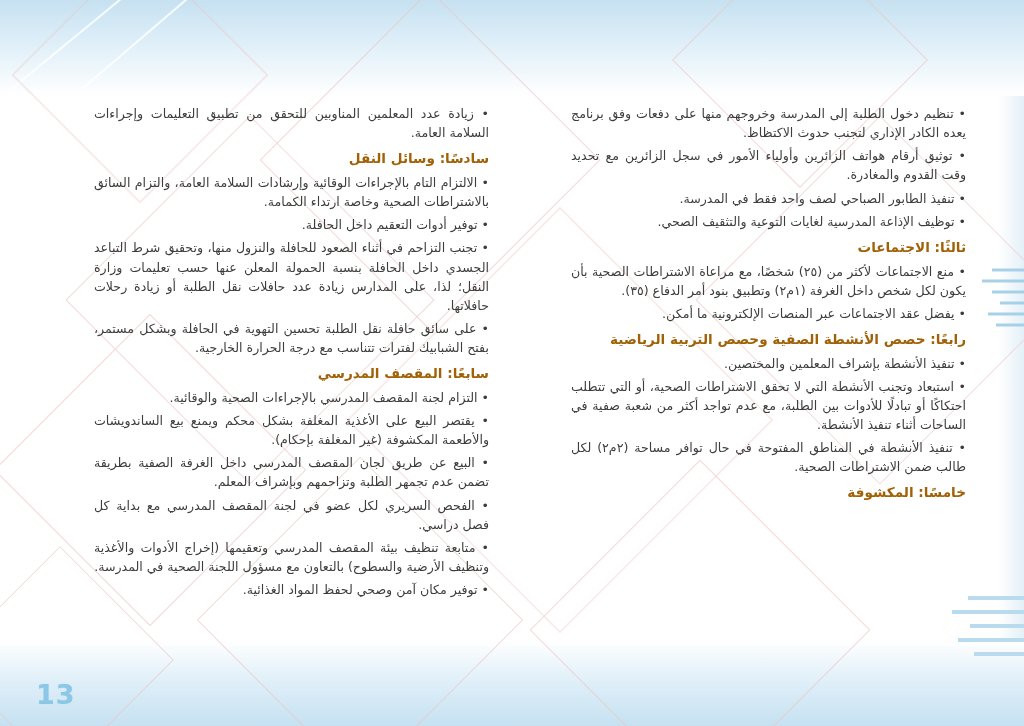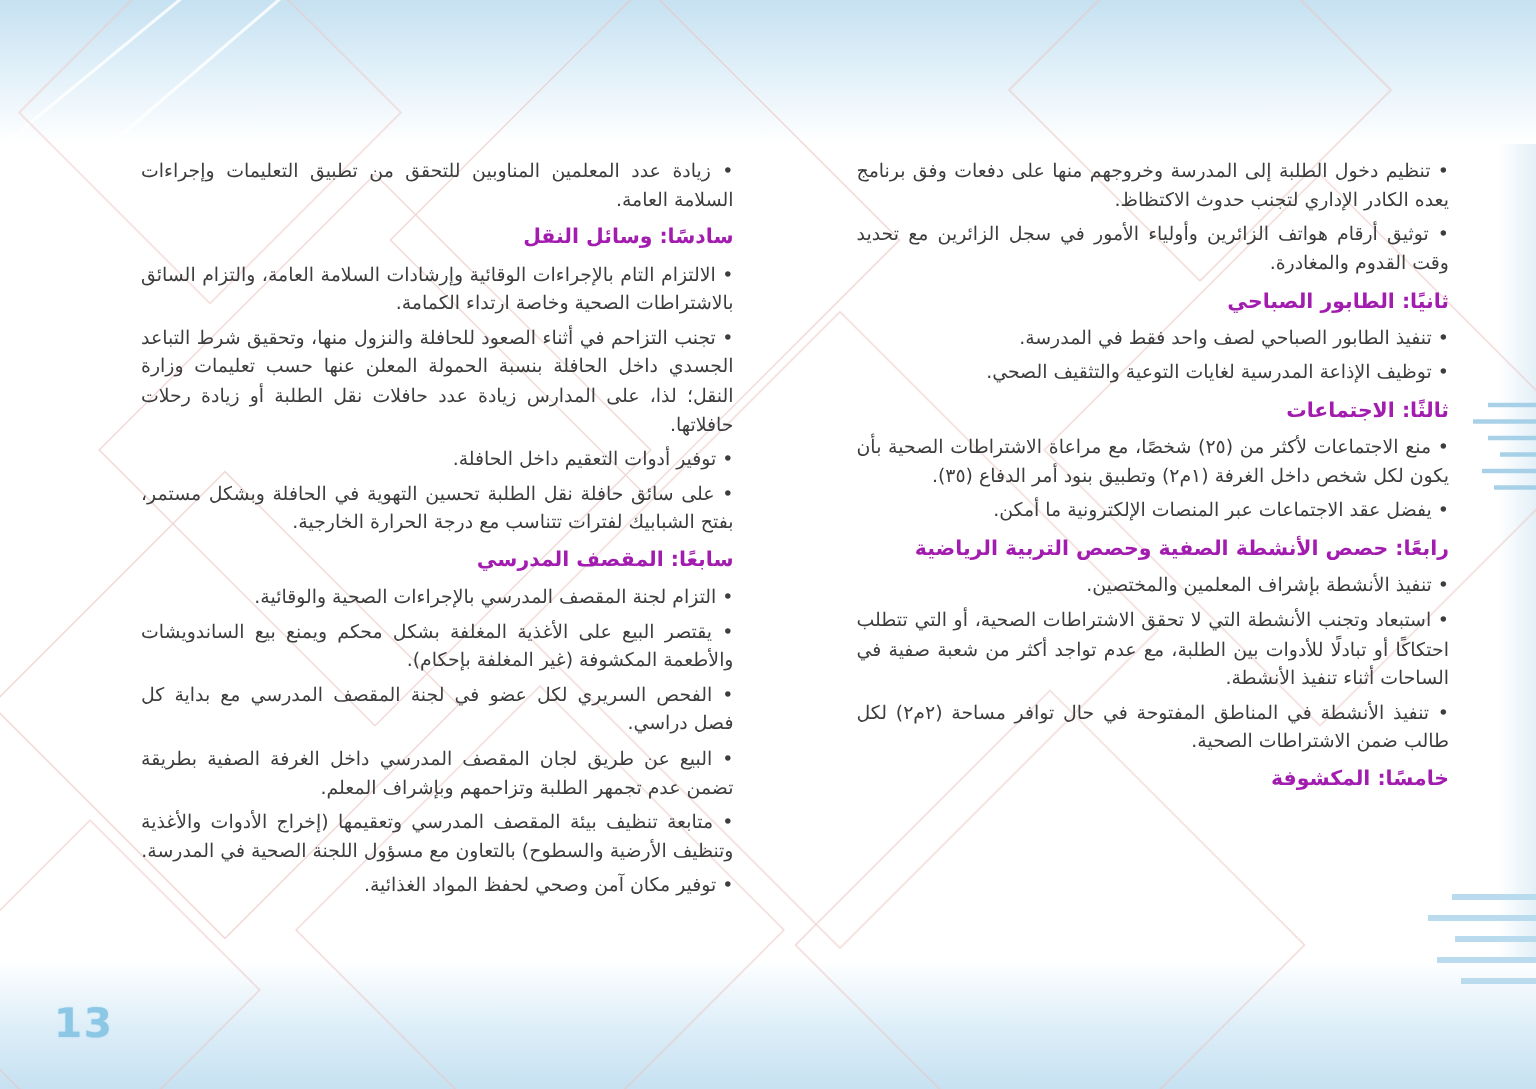--- a/index.html
+++ b/index.html
@@ -39,27 +39,27 @@
   .col {
     flex:1 1 0;
     text-align:justify;
     color:#3d3d3d;
     font-size:12.6px;
     line-height:1.52;
     margin-left:36px;
   }
   .bullet { margin:0 0 4px 0; }
   .heading {
-    color:#a21caf;
+    color:#a16207;
     font-size:13.6px;
     font-weight:bold;
     margin:6px 0 4px 0;
   }
   .page-number {
-    position:absolute; left:36px; bottom:28px;
+    position:absolute; left:36px; bottom:16px;
     font-size:27px; font-weight:bold;
     color:#8cc8e6;
     letter-spacing:1px;
     text-shadow:0 0 1px rgba(140,200,230,.6);
   }
 </style>
 </head>
 <body>
 
 <div class="page">
@@ -104,45 +104,44 @@
       <line x1="958" y1="640" x2="1024" y2="640"></line>
       <line x1="974" y1="654" x2="1024" y2="654"></line>
     </g>
   </svg>
 
   <div class="columns">
 
     <section class="col" dir="rtl" lang="ar">
       <p class="bullet">• تنظيم دخول الطلبة إلى المدرسة وخروجهم منها على دفعات وفق برنامج يعده الكادر الإداري لتجنب حدوث الاكتظاظ.</p>
       <p class="bullet">• توثيق أرقام هواتف الزائرين وأولياء الأمور في سجل الزائرين مع تحديد وقت القدوم والمغادرة.</p>
-      <h3 class="heading">ثانيًا: الطابور الصباحي</h3>
       <p class="bullet">• تنفيذ الطابور الصباحي لصف واحد فقط في المدرسة.</p>
       <p class="bullet">• توظيف الإذاعة المدرسية لغايات التوعية والتثقيف الصحي.</p>
       <h3 class="heading">ثالثًا: الاجتماعات</h3>
       <p class="bullet">• منع الاجتماعات لأكثر من (٢٥) شخصًا، مع مراعاة الاشتراطات الصحية بأن يكون لكل شخص داخل الغرفة (١م٢) وتطبيق بنود أمر الدفاع (٣٥).</p>
       <p class="bullet">• يفضل عقد الاجتماعات عبر المنصات الإلكترونية ما أمكن.</p>
       <h3 class="heading">رابعًا: حصص الأنشطة الصفية وحصص التربية الرياضية</h3>
       <p class="bullet">• تنفيذ الأنشطة بإشراف المعلمين والمختصين.</p>
       <p class="bullet">• استبعاد وتجنب الأنشطة التي لا تحقق الاشتراطات الصحية، أو التي تتطلب احتكاكًا أو تبادلًا للأدوات بين الطلبة، مع عدم تواجد أكثر من شعبة صفية في الساحات أثناء تنفيذ الأنشطة.</p>
       <p class="bullet">• تنفيذ الأنشطة في المناطق المفتوحة في حال توافر مساحة (٢م٢) لكل طالب ضمن الاشتراطات الصحية.</p>
       <h3 class="heading">خامسًا: المكشوفة</h3>
     </section>
 
     <section class="col" dir="rtl" lang="ar">
       <p class="bullet">• زيادة عدد المعلمين المناوبين للتحقق من تطبيق التعليمات وإجراءات السلامة العامة.</p>
       <h3 class="heading">سادسًا: وسائل النقل</h3>
       <p class="bullet">• الالتزام التام بالإجراءات الوقائية وإرشادات السلامة العامة، والتزام السائق بالاشتراطات الصحية وخاصة ارتداء الكمامة.</p>
+      <p class="bullet">• توفير أدوات التعقيم داخل الحافلة.</p>
       <p class="bullet">• تجنب التزاحم في أثناء الصعود للحافلة والنزول منها، وتحقيق شرط التباعد الجسدي داخل الحافلة بنسبة الحمولة المعلن عنها حسب تعليمات وزارة النقل؛ لذا، على المدارس زيادة عدد حافلات نقل الطلبة أو زيادة رحلات حافلاتها.</p>
-      <p class="bullet">• توفير أدوات التعقيم داخل الحافلة.</p>
       <p class="bullet">• على سائق حافلة نقل الطلبة تحسين التهوية في الحافلة وبشكل مستمر، بفتح الشبابيك لفترات تتناسب مع درجة الحرارة الخارجية.</p>
       <h3 class="heading">سابعًا: المقصف المدرسي</h3>
       <p class="bullet">• التزام لجنة المقصف المدرسي بالإجراءات الصحية والوقائية.</p>
       <p class="bullet">• يقتصر البيع على الأغذية المغلفة بشكل محكم ويمنع بيع الساندويشات والأطعمة المكشوفة (غير المغلفة بإحكام).</p>
+      <p class="bullet">• البيع عن طريق لجان المقصف المدرسي داخل الغرفة الصفية بطريقة تضمن عدم تجمهر الطلبة وتزاحمهم وبإشراف المعلم.</p>
       <p class="bullet">• الفحص السريري لكل عضو في لجنة المقصف المدرسي مع بداية كل فصل دراسي.</p>
-      <p class="bullet">• البيع عن طريق لجان المقصف المدرسي داخل الغرفة الصفية بطريقة تضمن عدم تجمهر الطلبة وتزاحمهم وبإشراف المعلم.</p>
       <p class="bullet">• متابعة تنظيف بيئة المقصف المدرسي وتعقيمها (إخراج الأدوات والأغذية وتنظيف الأرضية والسطوح) بالتعاون مع مسؤول اللجنة الصحية في المدرسة.</p>
       <p class="bullet">• توفير مكان آمن وصحي لحفظ المواد الغذائية.</p>
     </section>
 
   </div>
 
   <div class="page-number">13</div>
 
 </div>
 

